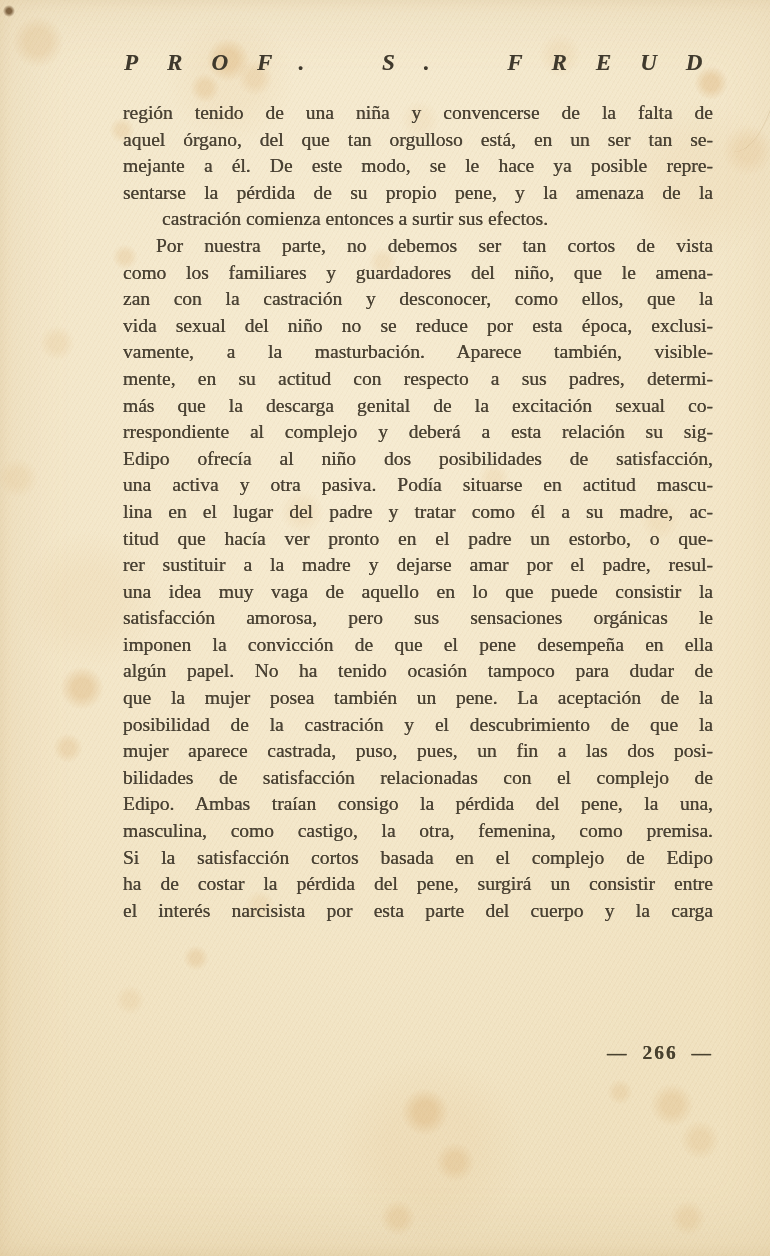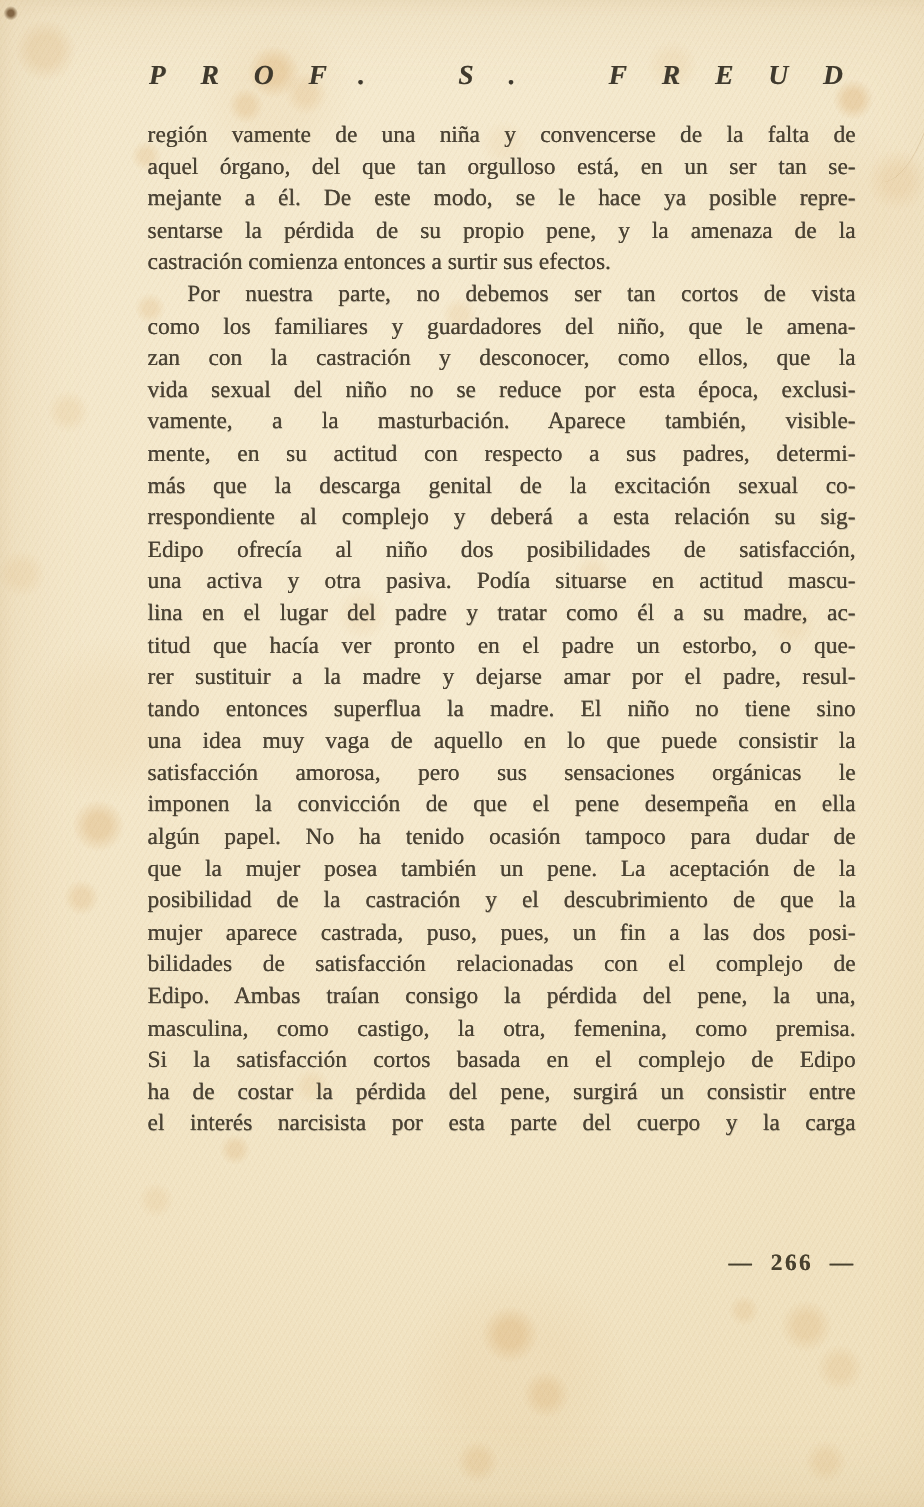--- a/index.html
+++ b/index.html
@@ -103,20 +103,21 @@
   }
   .line {
     height: 26.6px;
     text-align: justify;
     text-align-last: justify;
     white-space: nowrap;
     overflow: visible;
   }
   .line.end {
     text-align-last: left;
+    margin-left: 39px;
   }
   .line.indent {
     padding-left: 33px;
   }
   .page-number {
     position: absolute;
     top: 1042px;
     left: 123px;
     width: 590px;
     text-align: right;
@@ -131,39 +132,38 @@
 </head>
 <body>
 
 <div class="page">
   <div class="spots"></div>
   <div class="crease"></div>
 
   <div class="running-header">PROF. S. FREUD</div>
 
   <div class="body-text">
-    <div class="line">región vamente de una niña y convencerse de la falta de</div>
+    <div class="line">región tenido de una niña y convencerse de la falta de</div>
     <div class="line">aquel órgano, del que tan orgulloso está, en un ser tan se-</div>
     <div class="line">mejante a él. De este modo, se le hace ya posible repre-</div>
     <div class="line">sentarse la pérdida de su propio pene, y la amenaza de la</div>
     <div class="line end">castración comienza entonces a surtir sus efectos.</div>
     <div class="line indent">Por nuestra parte, no debemos ser tan cortos de vista</div>
     <div class="line">como los familiares y guardadores del niño, que le amena-</div>
     <div class="line">zan con la castración y desconocer, como ellos, que la</div>
     <div class="line">vida sexual del niño no se reduce por esta época, exclusi-</div>
     <div class="line">vamente, a la masturbación. Aparece también, visible-</div>
     <div class="line">mente, en su actitud con respecto a sus padres, determi-</div>
     <div class="line">más que la descarga genital de la excitación sexual co-</div>
     <div class="line">rrespondiente al complejo y deberá a esta relación su sig-</div>
     <div class="line">Edipo ofrecía al niño dos posibilidades de satisfacción,</div>
     <div class="line">una activa y otra pasiva. Podía situarse en actitud mascu-</div>
     <div class="line">lina en el lugar del padre y tratar como él a su madre, ac-</div>
     <div class="line">titud que hacía ver pronto en el padre un estorbo, o que-</div>
     <div class="line">rer sustituir a la madre y dejarse amar por el padre, resul-</div>
-    <div class="line">tando entonces superflua la madre. El niño no tiene sino</div>
     <div class="line">una idea muy vaga de aquello en lo que puede consistir la</div>
     <div class="line">satisfacción amorosa, pero sus sensaciones orgánicas le</div>
     <div class="line">imponen la convicción de que el pene desempeña en ella</div>
     <div class="line">algún papel. No ha tenido ocasión tampoco para dudar de</div>
     <div class="line">que la mujer posea también un pene. La aceptación de la</div>
     <div class="line">posibilidad de la castración y el descubrimiento de que la</div>
     <div class="line">mujer aparece castrada, puso, pues, un fin a las dos posi-</div>
     <div class="line">bilidades de satisfacción relacionadas con el complejo de</div>
     <div class="line">Edipo. Ambas traían consigo la pérdida del pene, la una,</div>
     <div class="line">masculina, como castigo, la otra, femenina, como premisa.</div>

